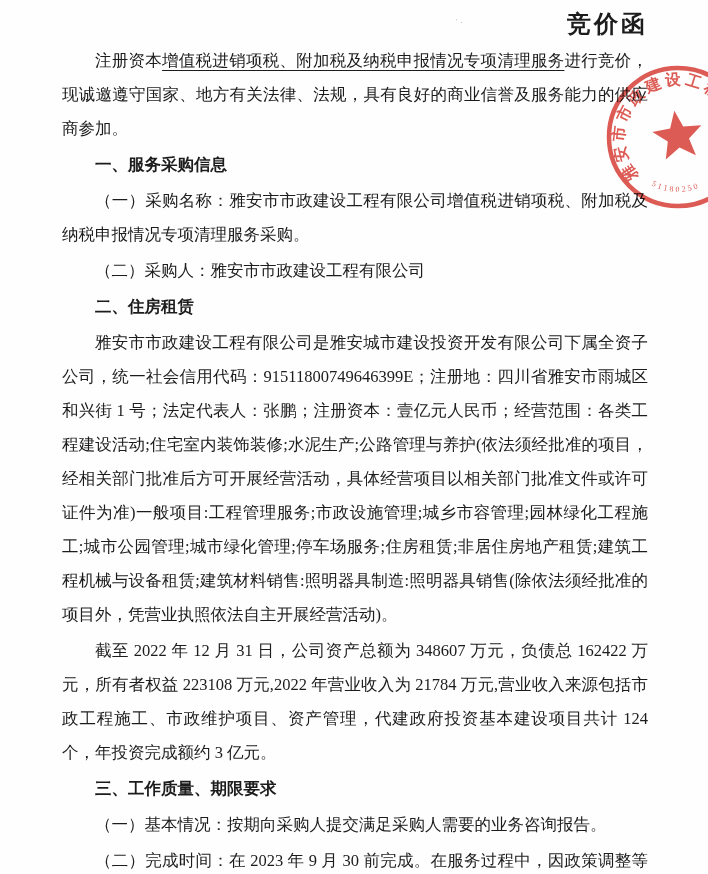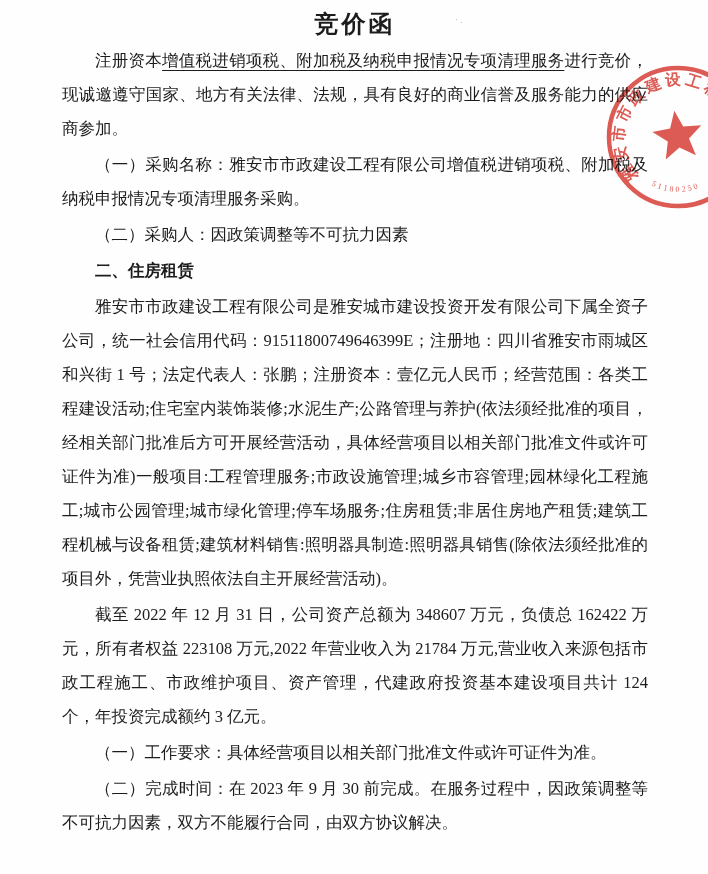--- a/index.html
+++ b/index.html
@@ -15,21 +15,21 @@
   .content {
     position: absolute;
     left: 62px;
     top: 0;
     width: 586px;
   }
   .doc-title {
     font-size: 24px;
     line-height: 30px;
     font-weight: bold;
-    text-align: center;
+    text-align: right;
     letter-spacing: 3px;
     margin: 9px 0 0 0;
     text-indent: 0;
   }
   .block { margin: 2px 0 0 0; }
   p.body-text {
     font-size: 16.5px;
     line-height: 34px;
     text-align: justify;
     text-indent: 2em;
@@ -78,28 +78,30 @@
 <div class="page">
 
   <span class="artifact">·.</span>
 
   <div class="content">
 
     <h1 class="doc-title">竞价函</h1>
 
     <p class="body-text first-para"><span>注册资本</span><span class="underlined">增值税进销项税、附加税及纳税申报情况专项清理服务</span><span>进行竞价，现诚邀遵守国家、地方有关法律、法规，具有良好的商业信誉及服务能力的供应商参加。</span></p>
 
+    <p class="heading block">一、服务采购信息</p>
     <p class="body-text block">（一）采购名称：雅安市市政建设工程有限公司增值税进销项税、附加税及纳税申报情况专项清理服务采购。</p>
-    <p class="body-text block">（二）采购人：因政策调整等不可抗力因素</p>
+    <p class="body-text block">（二）采购人：雅安市市政建设工程有限公司</p>
 
     <p class="heading block">二、住房租赁</p>
     <p class="body-text block">雅安市市政建设工程有限公司是雅安城市建设投资开发有限公司下属全资子公司，统一社会信用代码：91511800749646399E；注册地：四川省雅安市雨城区和兴街 1 号；法定代表人：张鹏；注册资本：壹亿元人民币；经营范围：各类工程建设活动;住宅室内装饰装修;水泥生产;公路管理与养护(依法须经批准的项目，经相关部门批准后方可开展经营活动，具体经营项目以相关部门批准文件或许可证件为准)一般项目:工程管理服务;市政设施管理;城乡市容管理;园林绿化工程施工;城市公园管理;城市绿化管理;停车场服务;住房租赁;非居住房地产租赁;建筑工程机械与设备租赁;建筑材料销售:照明器具制造:照明器具销售(除依法须经批准的项目外，凭营业执照依法自主开展经营活动)。</p>
     <p class="body-text block">截至 2022 年 12 月 31 日，公司资产总额为 348607 万元，负债总 162422 万元，所有者权益 223108 万元,2022 年营业收入为 21784 万元,营业收入来源包括市政工程施工、市政维护项目、资产管理，代建政府投资基本建设项目共计 124 个，年投资完成额约 3 亿元。</p>
 
-    <p class="body-text block">（一）工作要求：具体经营项目以相关部门批准文件或许可证件为准。</p>
+    <p class="heading block">三、工作质量、期限要求</p>
+    <p class="body-text block">（一）基本情况：按期向采购人提交满足采购人需要的业务咨询报告。</p>
     <p class="body-text block">（二）完成时间：在 2023 年 9 月 30 前完成。在服务过程中，因政策调整等不可抗力因素，双方不能履行合同，由双方协议解决。</p>
 
   </div>
 
   <svg class="seal" viewBox="0 0 150 150" xmlns="http://www.w3.org/2000/svg" aria-hidden="true">
     <defs>
       <path id="seal-top-arc" d="M 36,114 A 54,54 0 1 1 114,114" fill="none"></path>
       <path id="seal-bottom-arc" d="M 22,92 A 56,56 0 0 0 128,92" fill="none"></path>
     </defs>
     <circle cx="75" cy="75" r="69" fill="none" stroke="#d9443c" stroke-width="4.5"></circle>

